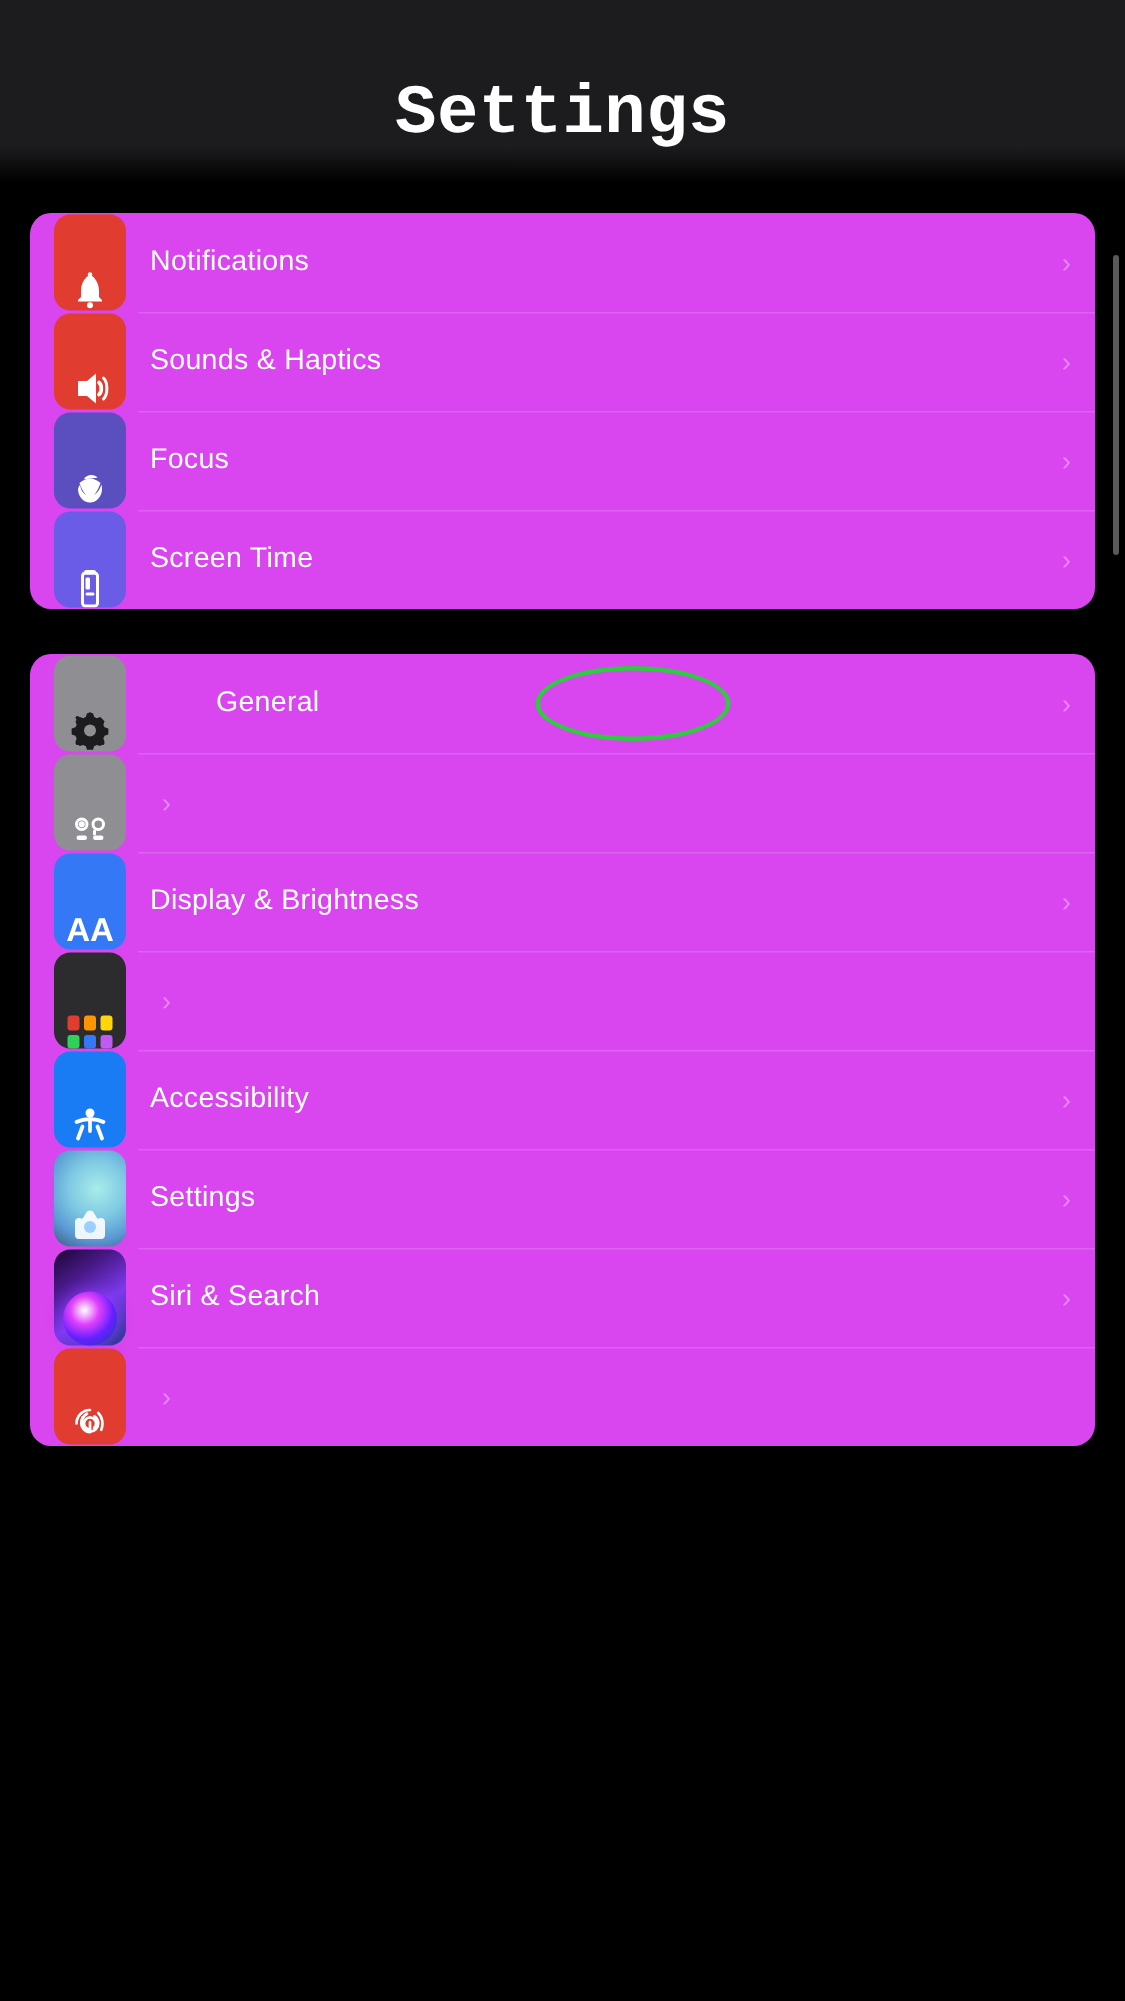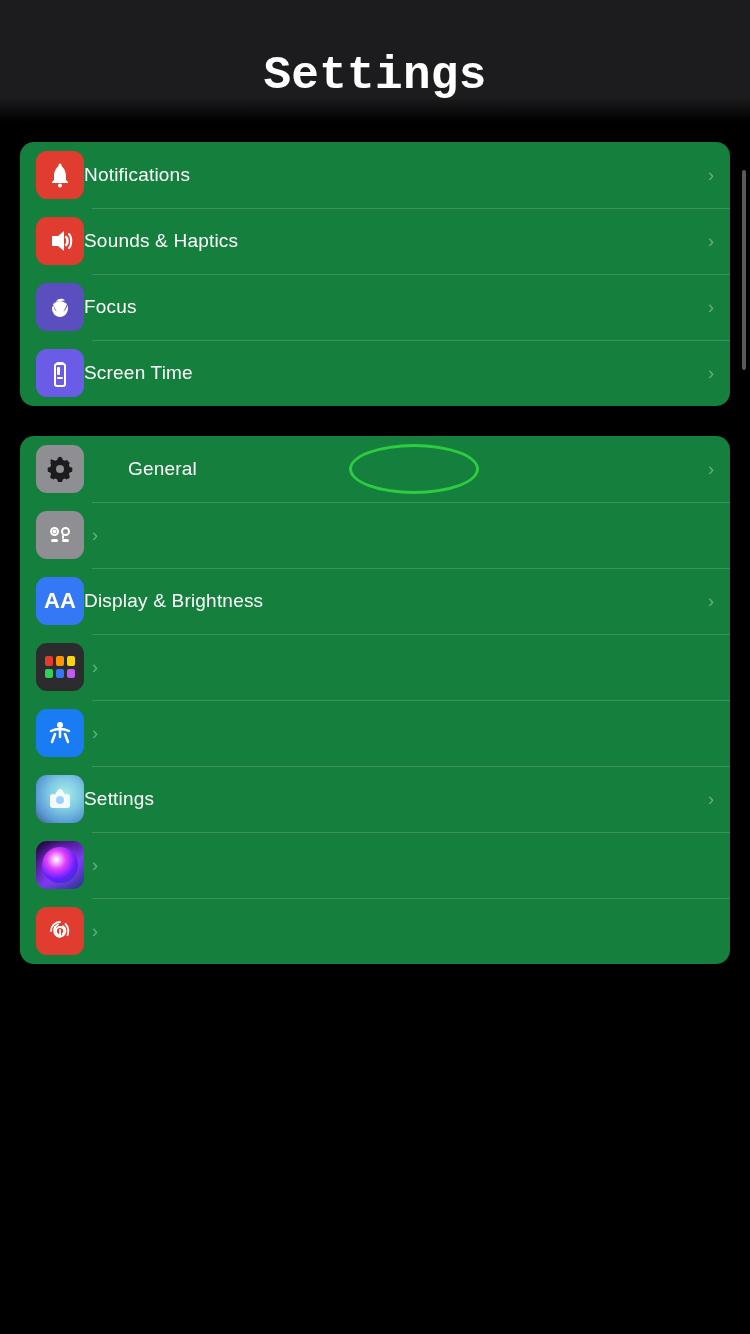--- a/index.html
+++ b/index.html
@@ -43,21 +43,21 @@
     }
 
     .content {
       padding: 20px 20px 20px 20px;
       display: flex;
       flex-direction: column;
       gap: 30px;
     }
 
     .settings-group {
-      background: #15803d;
+      background: #d946ef;
       border-radius: 14px;
       overflow: hidden;
     }
 
     .settings-row {
       display: flex;
       align-items: center;
       padding: 0 16px;
       height: 66px;
       position: relative;
@@ -69,25 +69,26 @@
       position: absolute;
       bottom: 0;
       left: 72px;
       right: 0;
       height: 0.5px;
       background: rgba(255,255,255,0.15);
     }
 
     .icon-wrap {
       width: 48px;
-      height: 48px;
+      height: 64px;
       border-radius: 11px;
       display: flex;
-      align-items: center;
+      align-items: flex-end;
       justify-content: center;
+      margin-right: 16px;
       flex-shrink: 0;
       font-size: 24px;
     }
 
     .icon-notifications { background: #e03c2f; }
     .icon-sounds { background: #e03c2f; }
     .icon-focus { background: #5b4fbf; }
     .icon-screentime { background: #6b5ce7; }
     .icon-general { background: #8e8e93; }
     .icon-control { background: #8e8e93; }
@@ -291,38 +292,40 @@
     <div class="settings-row">
       <div class="icon-wrap icon-accessibility">
         <svg width="30" height="30" viewBox="0 0 30 30" fill="none">
           <circle cx="15" cy="7" r="3" fill="white"></circle>
           <path d="M6 13c3-1.5 6-2 9-2s6 0.5 9 2" stroke="white" stroke-width="2.5" stroke-linecap="round"></path>
           <path d="M15 11v8" stroke="white" stroke-width="2.5" stroke-linecap="round"></path>
           <path d="M10 16l-3 8" stroke="white" stroke-width="2.5" stroke-linecap="round"></path>
           <path d="M20 16l3 8" stroke="white" stroke-width="2.5" stroke-linecap="round"></path>
         </svg>
       </div>
+      <span class="row-label">Accessibility</span>
       <span class="chevron">›</span>
     </div>
 
     <div class="settings-row">
       <div class="icon-wrap wallpaper-icon">
         <svg width="28" height="28" viewBox="0 0 28 28" fill="none">
           <path d="M14 4c-1 0-2 0.5-2.5 1.5L9 9.5 7 9c-1.5-0.3-3 0.8-3 2.5v9c0 1.5 1 2.5 2.5 2.5h15c1.5 0 2.5-1 2.5-2.5v-9c0-1.7-1.5-2.8-3-2.5l-2 0.5-2.5-4C16 4.5 15 4 14 4z" fill="white" opacity="0.9"></path>
           <circle cx="14" cy="15" r="4" fill="rgba(100,180,255,0.6)"></circle>
         </svg>
       </div>
       <span class="row-label">Settings</span>
       <span class="chevron">›</span>
     </div>
 
     <div class="settings-row">
       <div class="icon-wrap" style="background: linear-gradient(145deg, #1a0533 0%, #4a1a8a 30%, #7c3aed 60%, #1e3a8a 100%); border-radius:11px;">
         <div class="siri-ball"></div>
       </div>
+      <span class="row-label">Siri &amp; Search</span>
       <span class="chevron">›</span>
     </div>
 
     <div class="settings-row">
       <div class="icon-wrap icon-touchid">
         <svg width="28" height="28" viewBox="0 0 28 28" fill="none">
           <path d="M14 4c-5.5 0-10 4.5-10 10s4.5 10 10 10 10-4.5 10-10S19.5 4 14 4z" fill="none"></path>
           <path d="M9 10c-0.5 1-0.8 2.5-0.8 4 0 3.2 2.6 5.8 5.8 5.8" stroke="white" stroke-width="1.8" stroke-linecap="round" fill="none"></path>
           <path d="M12 7.5C10 8.5 8.5 10.5 8.5 14c0 3 2.5 5.5 5.5 5.5s5.5-2.5 5.5-5.5c0-2-1-3.8-2.5-4.8" stroke="white" stroke-width="1.8" stroke-linecap="round" fill="none"></path>
           <path d="M14 5C9 5 5 9 5 14" stroke="white" stroke-width="1.8" stroke-linecap="round" fill="none"></path>

